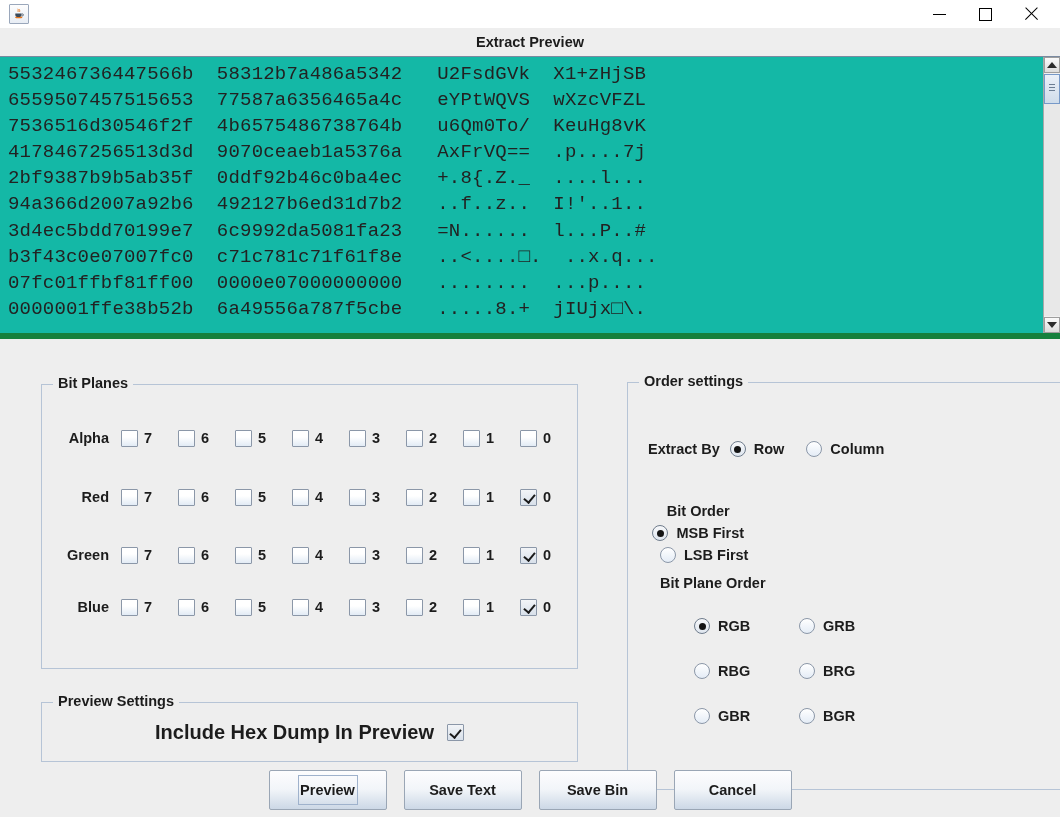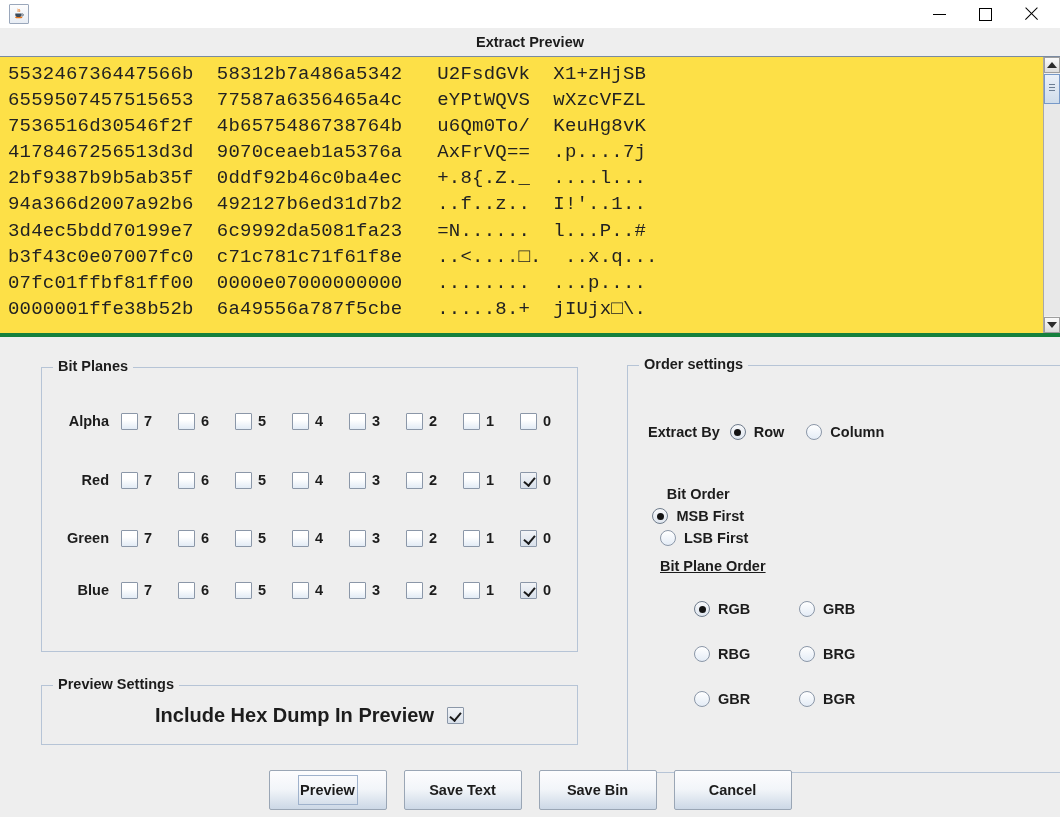--- a/index.html
+++ b/index.html
@@ -103,22 +103,22 @@
     font-size: 14.5px;
     font-weight: bold;
     color: #1c1c1c;
     letter-spacing: 0px;
   }
 
   
   .preview-wrap {
     position: relative;
     height: 276px;
-    background: #fde047;
-    border-bottom: 4px solid #15803d;
+    background: #14b8a6;
+    border-bottom: 6px solid #15803d;
     flex: 0 0 auto;
     display: flex;
     gap: 43px;
   }
   .preview-text {
     flex: 1 1 auto;
     overflow: hidden;
     padding: 4px 0 0 8px;
     box-sizing: border-box;
     font-family: "Liberation Mono", "DejaVu Sans Mono", monospace;
@@ -177,20 +177,21 @@
     left: 0; right: 0;
     top: 47px; bottom: 17px;
     background: #e8e8e8;
   }
 
   
   .body-area {
     position: relative;
     flex: 1 1 auto;
     background: #eeeeee;
+    margin-top: 15px;
   }
 
   .titled-panel {
     position: absolute;
     border: 1px solid #b6c4d6;
     box-sizing: border-box;
     background: transparent;
   }
   .titled-panel > .panel-title {
     position: absolute;
@@ -321,21 +322,20 @@
   #ord-extract .opt + .opt { margin-left: 12px; }
   #ord-bitorder .opt + .opt { margin-left: 12px; }
 
   .bpo-title {
     position: absolute;
     left: 32px;
     top: 192px;
     font-size: 14.5px;
     font-weight: bold;
     color: #1c1c1c;
-    text-decoration: underline;
   }
   .bpo-grid {
     position: absolute;
     left: 66px;
     top: 235px;
     display: grid;
     grid-template-columns: 105px 105px;
     grid-row-gap: 29px;
   }
 

